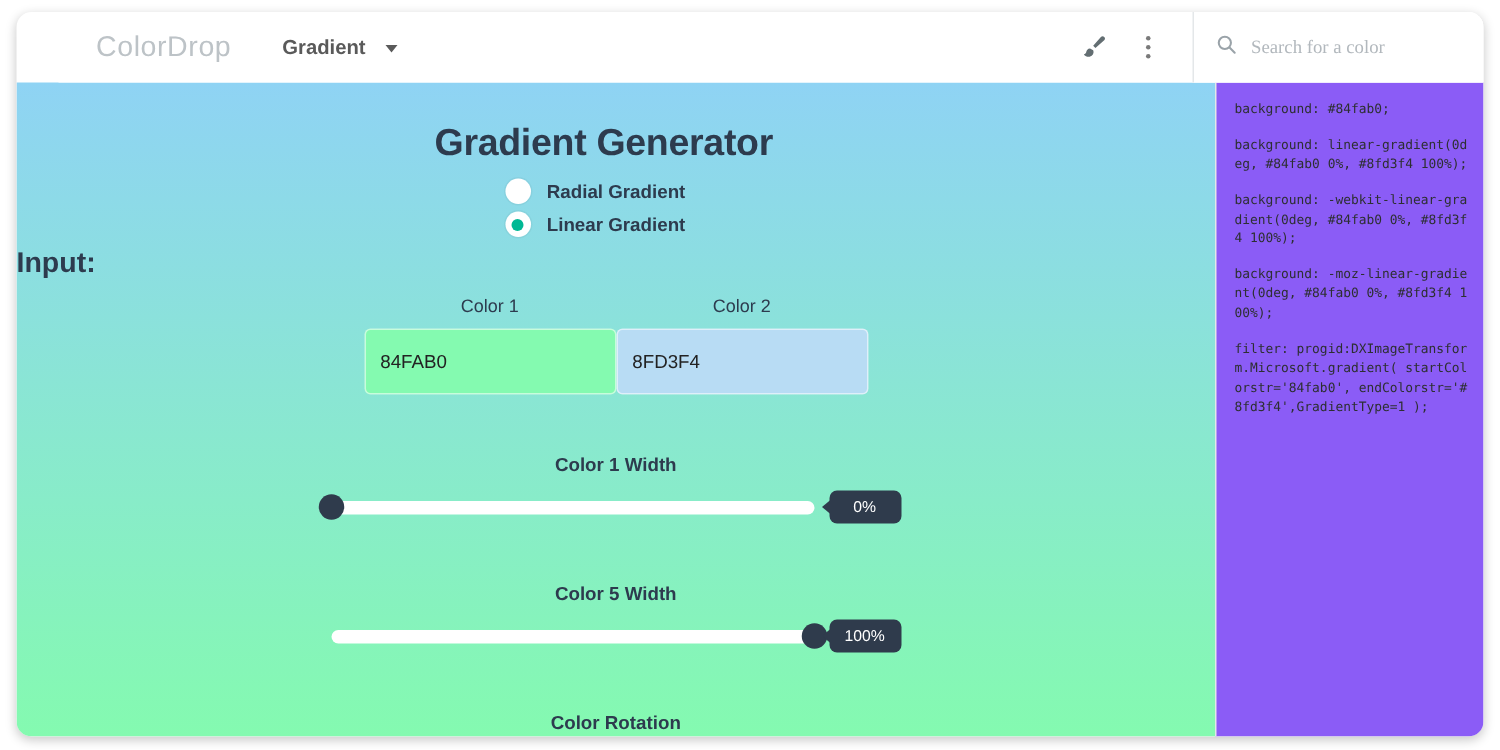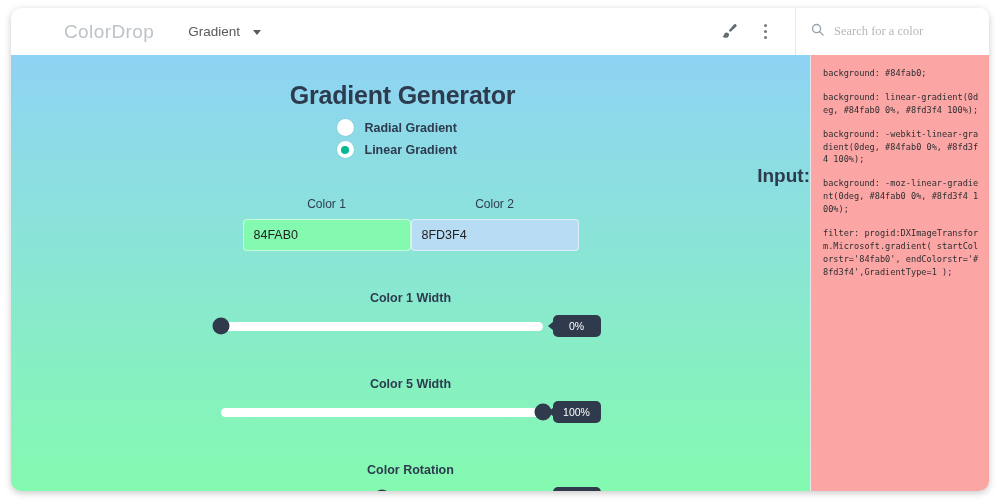--- a/index.html
+++ b/index.html
@@ -53,20 +53,21 @@
     font-weight: 400;
   }
   .nav-item {
     margin-left: 34px;
     font-size: 13.5px;
     color: #5a5a5a;
     display: flex;
     align-items: center;
     gap: 13px;
     cursor: pointer;
+    font-weight: bold;
   }
   .chevron-down {
     display: inline-block;
     width: 0; height: 0;
     border-left: 4px solid transparent;
     border-right: 4px solid transparent;
     border-top: 5px solid #5a5a5a;
     margin-top: 2px;
   }
   .topbar-actions {
@@ -122,21 +123,21 @@
     flex: 1 1 auto;
     position: relative;
     overflow: hidden;
     padding-top: 26px;
     box-sizing: border-box;
   }
 
   .code-pane {
     flex: 0 0 179px;
     border-left: 1px solid #e4e7e9;
-    background: #fca5a5;
+    background: #8b5cf6;
     padding: 12px 10px 10px 12px;
     box-sizing: border-box;
     overflow: hidden;
   }
   .code-block {
     font-family: "DejaVu Sans Mono", "Liberation Mono", monospace;
     font-size: 8.6px;
     line-height: 1.5;
     color: #2d2f31;
     white-space: pre-wrap;
@@ -182,26 +183,25 @@
     border-radius: 50%;
     background: #00b894;
   }
   .radio-label {
     font-size: 12.5px;
     color: #2d3b4e;
     font-weight: 600;
   }
 
   .subtitle {
-    text-align: right;
+    text-align: left;
     font-size: 19px;
     font-weight: 700;
     color: #2d3b4e;
     margin: 0 0 10px 0;
-    padding-left: 43px;
   }
 
   .inputs-row {
     display: flex;
     justify-content: center;
     margin-bottom: 32px;
   }
   .input-col {
     width: 168px;
     display: flex;
@@ -209,21 +209,21 @@
     align-items: center;
   }
   .input-label {
     font-size: 12px;
     color: #2d3b4e;
     margin-bottom: 8px;
     font-weight: 400;
   }
   .color-field {
     width: 100%;
-    height: 32px;
+    height: 44px;
     box-sizing: border-box;
     border: 1px solid rgba(255,255,255,0.55);
     border-radius: 4px;
     padding: 0 10px;
     font-family: "Liberation Sans", sans-serif;
     font-size: 12.5px;
     color: #222;
     outline: none;
   }
 

